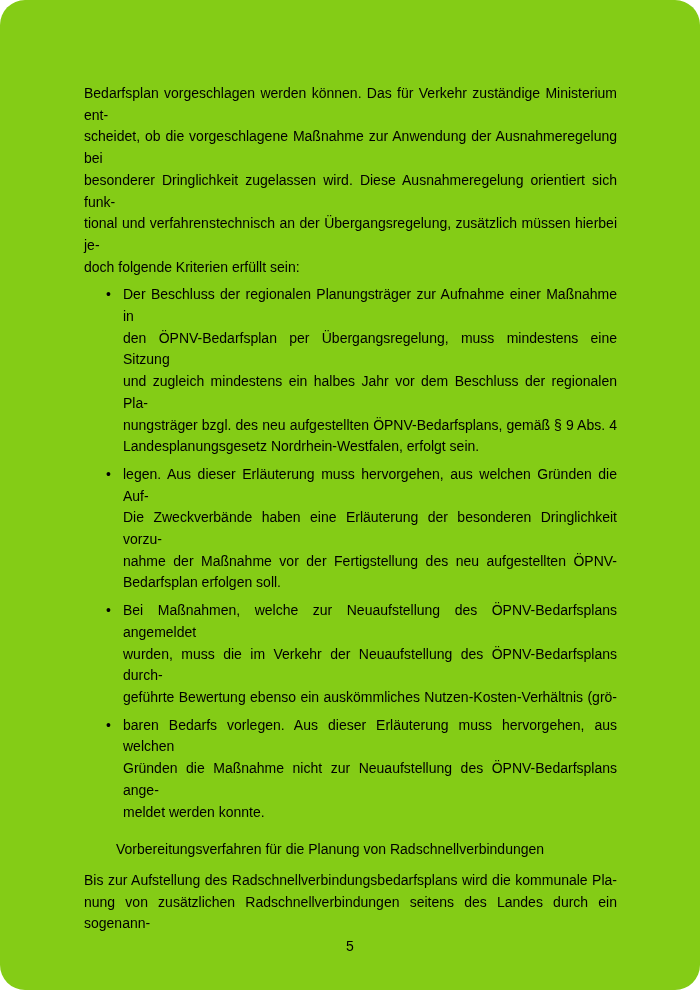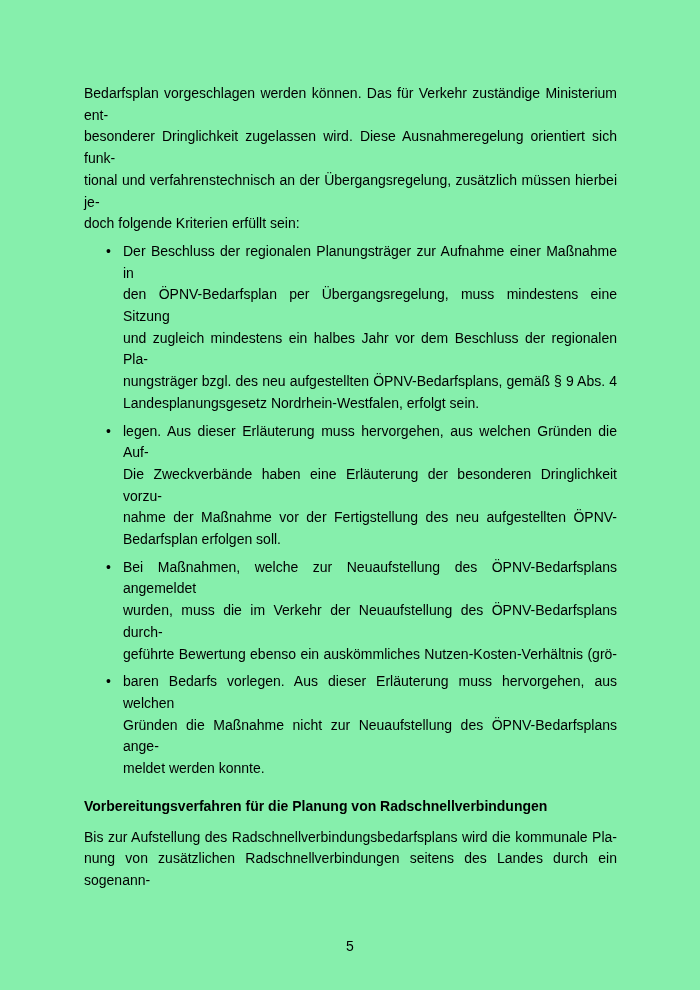--- a/index.html
+++ b/index.html
@@ -4,47 +4,49 @@
 <style>
   html, body {
     margin: 0;
     padding: 0;
     background: #ffffff;
   }
   .page {
     position: relative;
     width: 700px;
     height: 990px;
-    background: #86efac;
+    background: #84cc16;
     color: #000000;
     font-family: "Liberation Sans", sans-serif;
     overflow: hidden;
+    border-radius: 25px;
   }
   .content {
     position: absolute;
     left: 84px;
     top: 83px;
     width: 533px;
     font-size: 14px;
     line-height: 21.7px;
   }
   .line {
     text-align: justify;
     text-align-last: justify;
   }
   .line.last {
     text-align-last: left;
   }
   .paragraph {
     margin: 0 0 6px 0;
   }
   .heading {
-    font-weight: bold;
+    font-weight: normal;
     margin-top: 16px;
     margin-bottom: 9px;
+    margin-left: 32px;
   }
   .bullet-list {
     margin: 0;
   }
   .bullet-item {
     position: relative;
     padding-left: 39px;
     margin: 0 0 6px 0;
   }
   .bullet-marker {
@@ -62,20 +64,21 @@
     line-height: 21.7px;
   }
 </style>
 </head>
 <body>
 
 <div class="page">
   <div class="content">
       <div class="paragraph">
         <div class="line">Bedarfsplan vorgeschlagen werden können. Das für Verkehr zuständige Ministerium ent-</div>
+        <div class="line">scheidet, ob die vorgeschlagene Maßnahme zur Anwendung der Ausnahmeregelung bei</div>
         <div class="line">besonderer Dringlichkeit zugelassen wird. Diese Ausnahmeregelung orientiert sich funk-</div>
         <div class="line">tional und verfahrenstechnisch an der Übergangsregelung, zusätzlich müssen hierbei je-</div>
         <div class="line last">doch folgende Kriterien erfüllt sein:</div>
       </div>
       <div class="bullet-list">
         <div class="bullet-item">
           <span class="bullet-marker">•</span>
           <div class="bullet-text">
             <div class="line">Der Beschluss der regionalen Planungsträger zur Aufnahme einer Maßnahme in</div>
             <div class="line">den ÖPNV-Bedarfsplan per Übergangsregelung, muss mindestens eine Sitzung</div>

